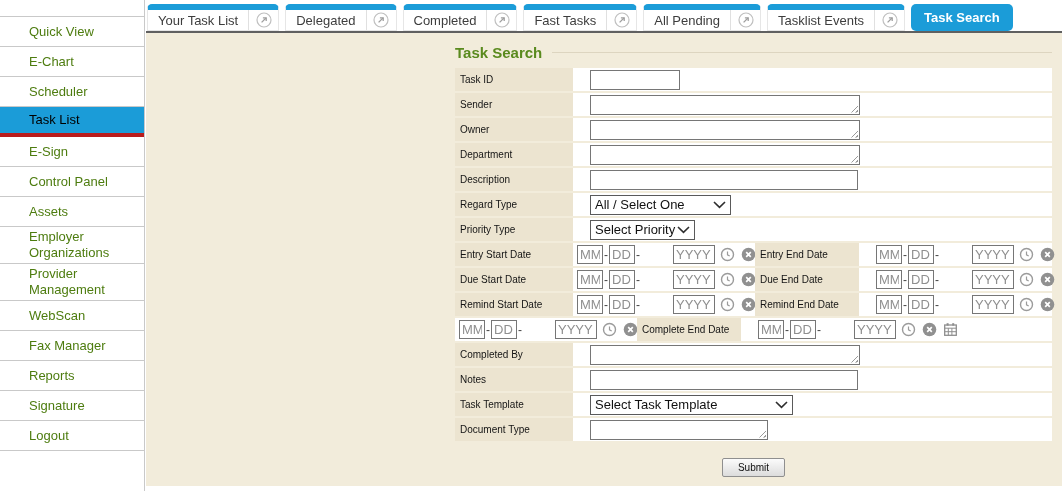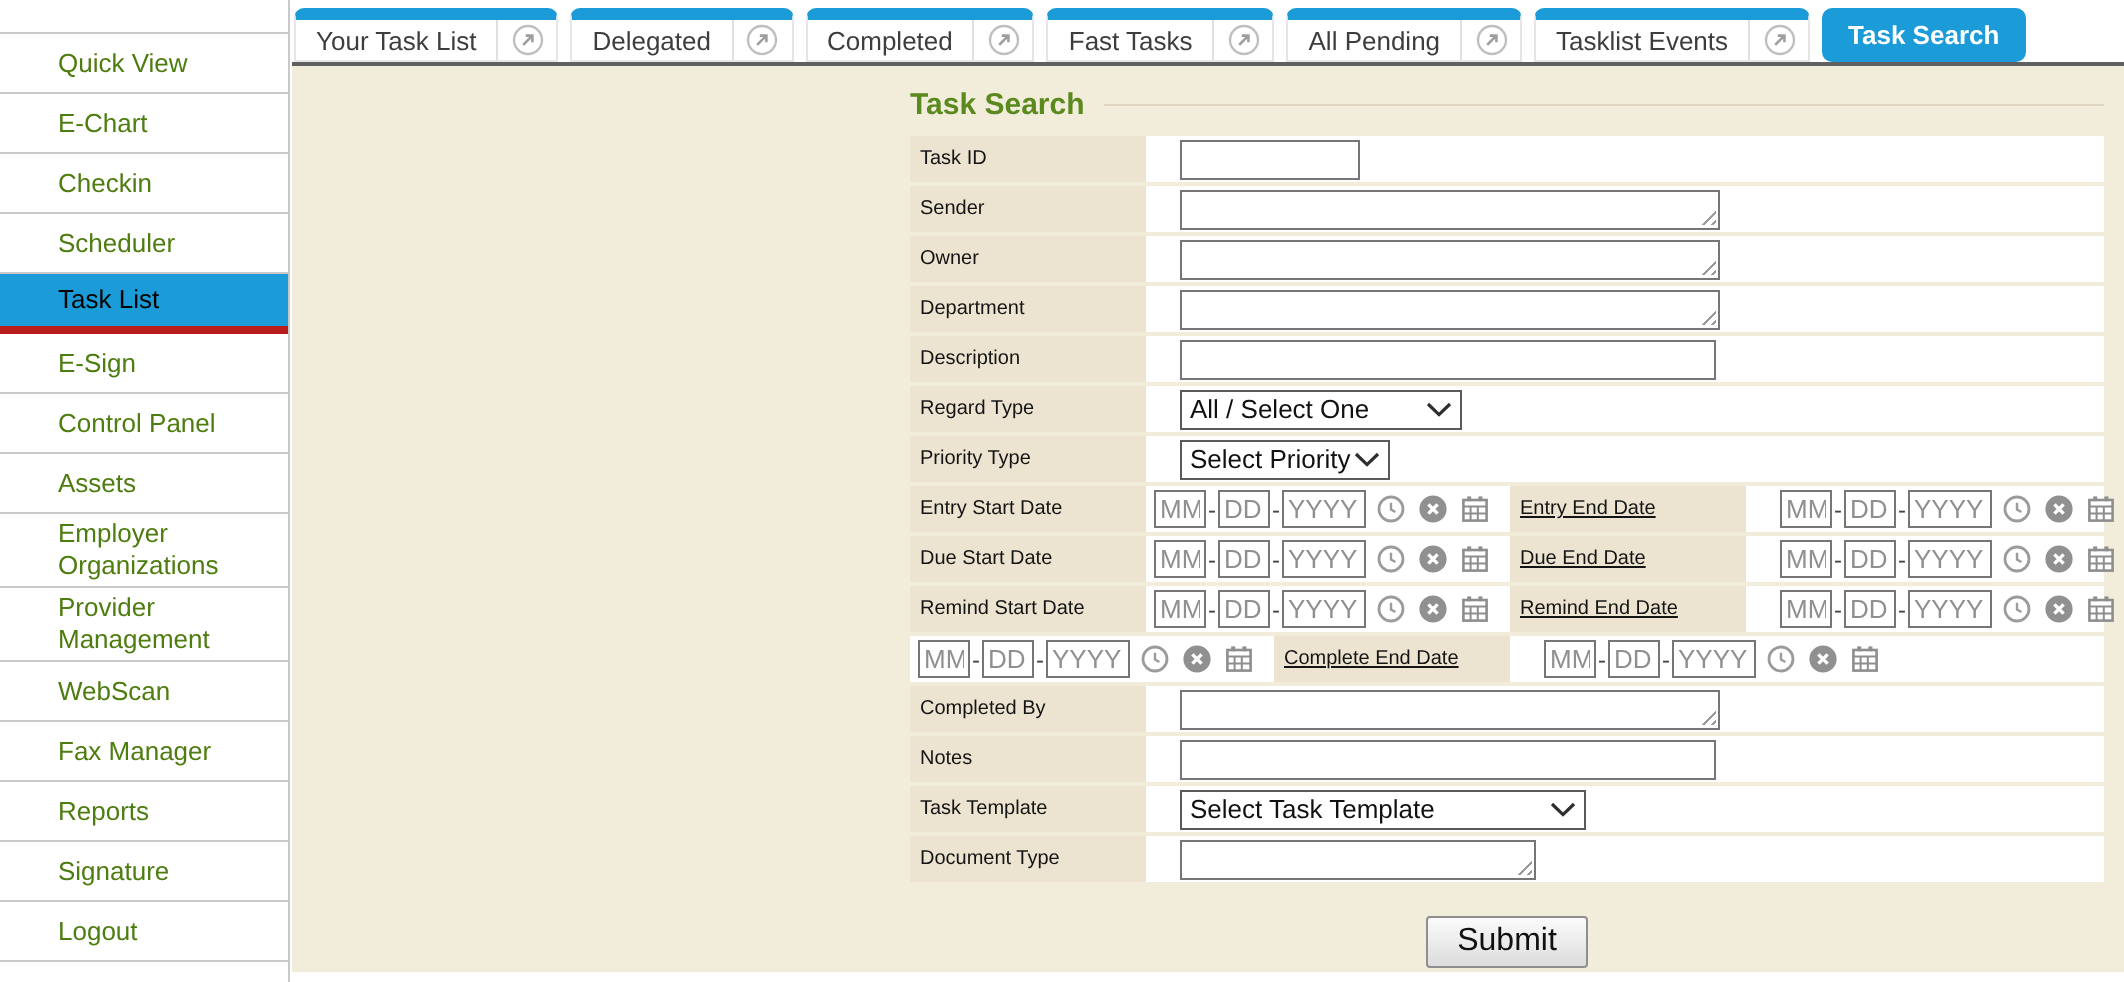--- a/index.html
+++ b/index.html
@@ -34,47 +34,47 @@
 
   
   .form { position:absolute; left:309px; top:11px; width:597px; }
   .form-title { display:flex; align-items:center; gap:10px; font-size:15px; font-weight:bold;
                 color:#5a8a1e; margin-bottom:7px; }
   .form-title::after { content:""; flex:1; border-top:1px solid #ddd5c0; }
 
   .frow { display:flex; align-items:stretch; background:#fff; min-height:23px; margin-bottom:2px; }
   .flabel { width:118px; flex:none; background:#ece4d0; display:flex; align-items:center;
             padding-left:5px; box-sizing:border-box; font-size:10px; color:#141414; }
-  .flabel.mid { width:118px;text-decoration:underline; }
+  .flabel.mid { width:104px; }
   .fval { flex:1; display:flex; align-items:center; padding-left:17px; }
   .fval.datecell { flex:none; width:178px; padding-left:4px; }
 
   input.txt, textarea.ta { border:1px solid #767676; background:#fff; font-family:"Liberation Sans",sans-serif;
                            font-size:13px; padding:0 3px; box-sizing:border-box; height:20px; outline:none; }
   textarea.ta { resize:none; overflow:hidden; padding-top:2px; }
   .ta-wrap { position:relative; display:inline-flex; }
   .ta-wrap::after { content:""; position:absolute; right:2px; bottom:2px; width:8px; height:8px;
                     pointer-events:none; clip-path:polygon(100% 0,100% 100%,0 100%);
                     background:repeating-linear-gradient(135deg,#9a9a9a 0 1px,transparent 1px 3px); }
 
   .sel { border:1px solid #5a5a5a; height:20px; box-sizing:border-box; background:#fff;
          display:inline-flex; align-items:center; justify-content:space-between;
          padding:0 4px; font-size:13px; color:#111; cursor:pointer; }
 
   .din { border:1px solid #767676; height:19px; box-sizing:border-box; font-family:"Liberation Sans",sans-serif;
          font-size:13px; padding:0 2px; outline:none; }
   .din::placeholder { color:#8f8f8f; opacity:1; }
   .dmm, .ddd { width:26px; }
-  .dyyyy { width:42px; }
+  .dyyyy { width:42px;margin-left:32px; }
   .dash { color:#444; margin:0 1px; font-size:12px; }
   .dicon { width:16px; height:16px; margin-left:5px; display:inline-flex; align-items:center; cursor:pointer; flex:none; }
   .dicon:first-of-type { margin-left:8px; }
 
   .submit-row { display:flex; justify-content:center; margin-top:17px; }
-  .submit-btn { font-family:"Liberation Sans",sans-serif; font-size:16px; color:#111;
+  .submit-btn { font-family:"Liberation Sans",sans-serif; font-size:10px; color:#111;
                 padding:3px 15px; border:1px solid #8f8f8f; border-radius:2px;
                 background:linear-gradient(#fbfbfb,#dcdcdc); cursor:pointer; }
 </style>
 </head>
 <body>
 
 <svg width="0" height="0" style="position:absolute">
   <defs>
     <g id="ic-popout">
       <circle cx="8" cy="8" r="7" fill="#ffffff" stroke="#bfbfbf" stroke-width="1.2"></circle>
@@ -100,21 +100,20 @@
     </g>
   </defs>
 </svg>
 
 <div id="stage">
 
   <div id="sidebar">
     <div class="items">
       <div class="side-item">Quick View</div>
       <div class="side-item">E-Chart</div>
-      <div class="side-item">Checkin</div>
       <div class="side-item">Scheduler</div>
       <div class="side-item active">Task List</div>
       <div class="side-item">E-Sign</div>
       <div class="side-item">Control Panel</div>
       <div class="side-item">Assets</div>
       <div class="side-item">Employer Organizations</div>
       <div class="side-item">Provider Management</div>
       <div class="side-item">WebScan</div>
       <div class="side-item">Fax Manager</div>
       <div class="side-item">Reports</div>

